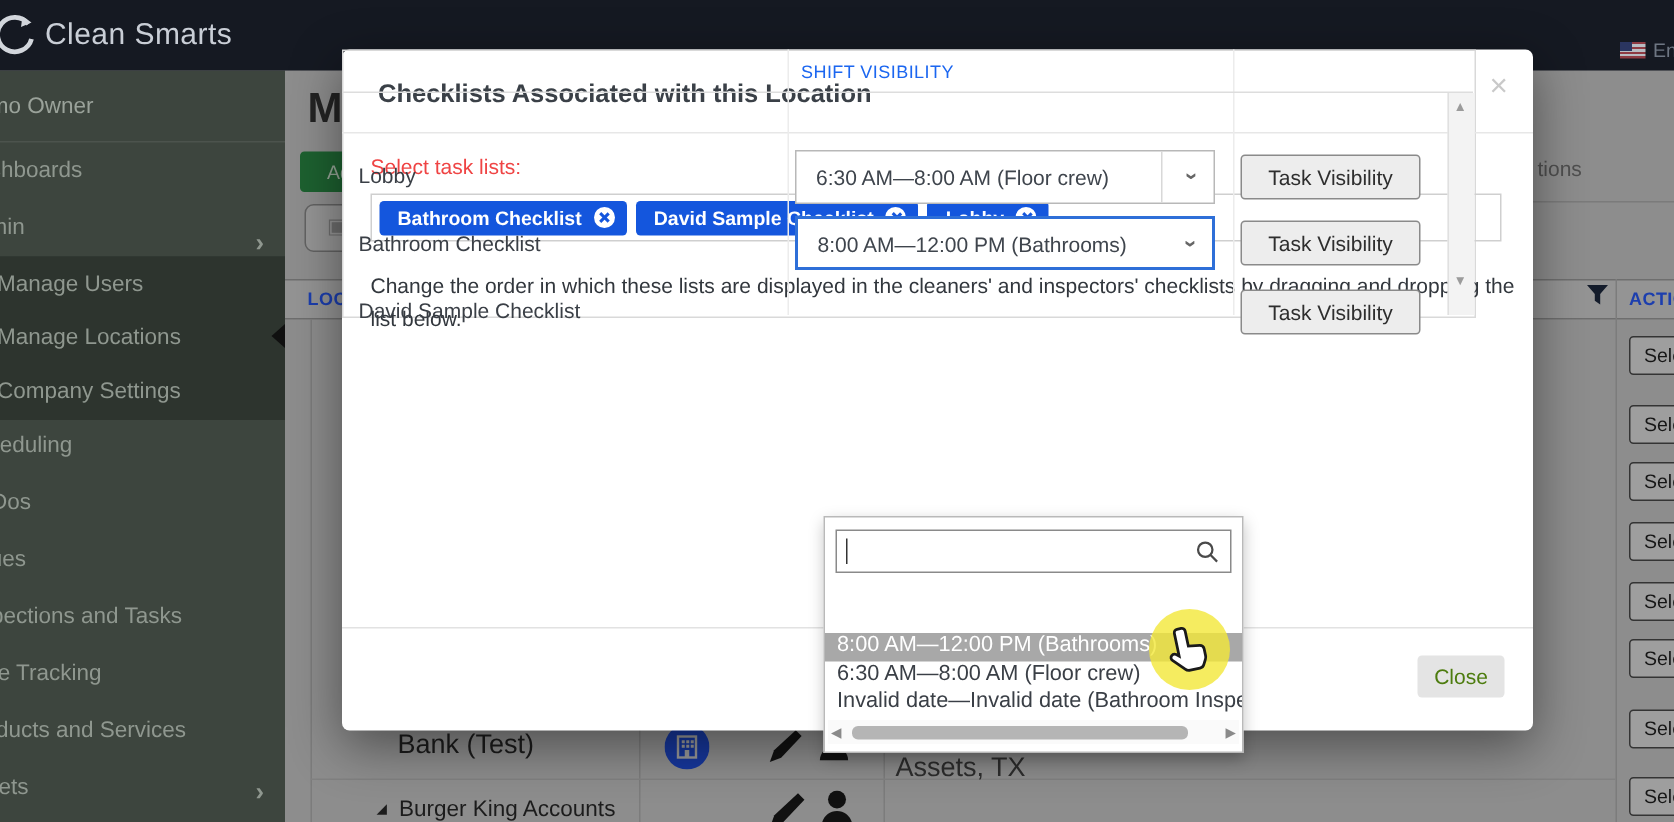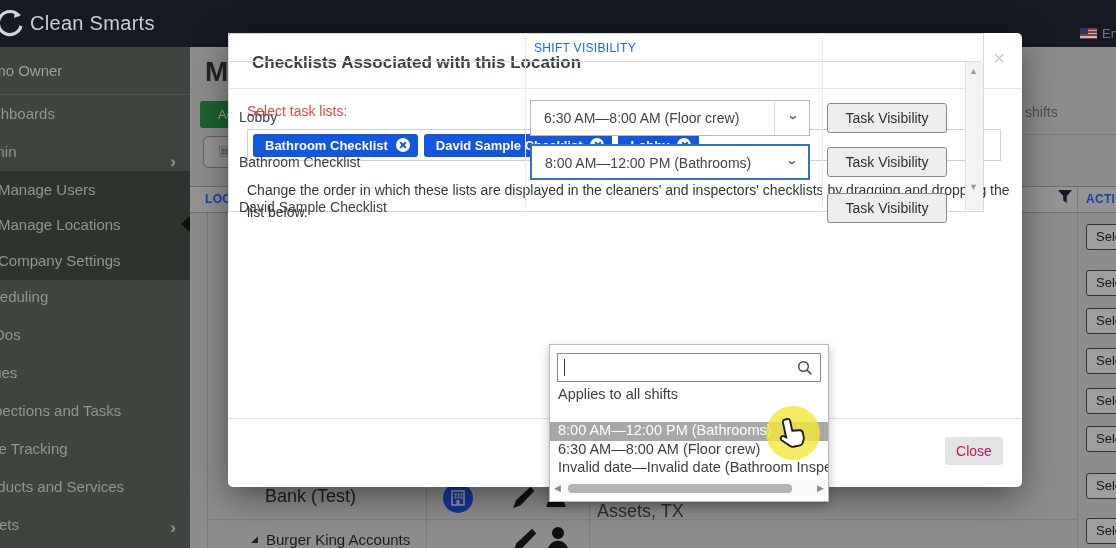--- a/index.html
+++ b/index.html
@@ -80,21 +80,21 @@
   .mt-select .dd-chev{position:absolute;right:12px;top:8px;font-size:15px;font-weight:bold;color:#666;
                       transform:rotate(90deg);}
   .dd-split{position:absolute;right:34px;top:0;width:1px;height:34px;background:#d8d8d8;}
   .mt-select.focus{border:2px solid #2e6fd8;}
   .tv-btn{position:absolute;left:599px;width:120px;height:30px;background:#ededed;border:1px solid #8a8a8a;
           border-radius:3px;font-size:14px;color:#2e2e2e;text-align:center;line-height:28px;box-sizing:border-box;}
   #mt-scroll{position:absolute;left:737px;top:29px;width:17px;height:148px;background:#f3f3f3;border-left:1px solid #e0e0e0;}
   .sc-ar{position:absolute;left:3px;font-size:9px;color:#9b9b9b;}
   #modal-fline{left:0;top:385px;width:794px;height:1px;background:#e2e2e2;}
   #close-btn{left:717px;top:404px;width:58px;height:28px;background:#e4e4e4;border-radius:3px;
-             font-size:14px;color:#be185d;text-align:center;line-height:28px;}
+             font-size:14px;color:#4d7c0f;text-align:center;line-height:28px;}
 
   
   #dropdown{left:549px;top:344px;width:280px;height:158px;background:#fff;border:1px solid #b9b9b9;
             box-sizing:border-box;box-shadow:0 4px 10px rgba(0,0,0,.25);z-index:30;}
   #dd-search{position:absolute;left:7px;top:8px;width:264px;height:29px;border:1px solid #8a8a8a;box-sizing:border-box;}
   #dd-caret{position:absolute;left:6px;top:5px;width:1px;height:17px;background:#333;}
   #dd-mag{position:absolute;right:7px;top:6px;}
   .dd-opt{position:absolute;left:0;width:278px;height:19px;font-size:14.5px;color:#3a3f46;
           padding-left:8px;box-sizing:border-box;white-space:nowrap;overflow:hidden;}
   .dd-opt.hl{background:#a8a8a8;color:#ffffff;}
@@ -178,21 +178,21 @@
       <span>Assets</span>
       
     </div>
   </div>
 
   <div id="pg-title" class="abs">Manage Locations</div>
   <div id="add-btn" class="abs">Add Location</div>
   <div id="bg-search" class="abs">
     <span class="glyph">▣</span>
   </div>
-  <div id="frag-tions" class="abs">shifts</div>
+  <div id="frag-tions" class="abs">tions</div>
   <div id="frag-line" class="abs"></div>
 
   <div id="grid-header" class="abs"></div>
   <span id="col-loc" class="abs grid-blue">LOCATION</span>
   <span id="funnel" class="abs">
     <svg width="15" height="14" viewBox="0 0 15 14">
         <path d="M0 0h14l-5.2 6v7L5.2 10.5V6z" fill="#141c2b"></path>
       </svg>
   </span>
   <span id="col-act" class="abs grid-blue">ACTIONS</span>
@@ -314,21 +314,20 @@
   <div id="dropdown" class="abs">
     <div id="dd-search">
       <span id="dd-caret"></span>
       <span id="dd-mag">
         <svg width="16" height="16" viewBox="0 0 16 16">
           <circle cx="6.5" cy="6.5" r="4.8" fill="none" stroke="#4a4a4a" stroke-width="1.5"></circle>
           <line x1="10.2" y1="10.2" x2="14.4" y2="14.4" stroke="#4a4a4a" stroke-width="1.5"></line>
         </svg>
       </span>
     </div>
-    <div class="dd-opt" style="top:41px;">Applies to all shifts</div>
     <div class="dd-opt hl" style="top:77px;">8:00 AM—12:00 PM (Bathrooms)</div>
     <div class="dd-opt" style="top:96px;">6:30 AM—8:00 AM (Floor crew)</div>
     <div class="dd-opt" style="top:114px;">Invalid date—Invalid date (Bathroom Inspe</div>
     <div id="dd-hscroll">
       <span class="hs-ar" style="left:2px;">◀</span>
       <span id="dd-thumb"></span>
       <span class="hs-ar" style="right:2px;">▶</span>
     </div>
   </div>
 

